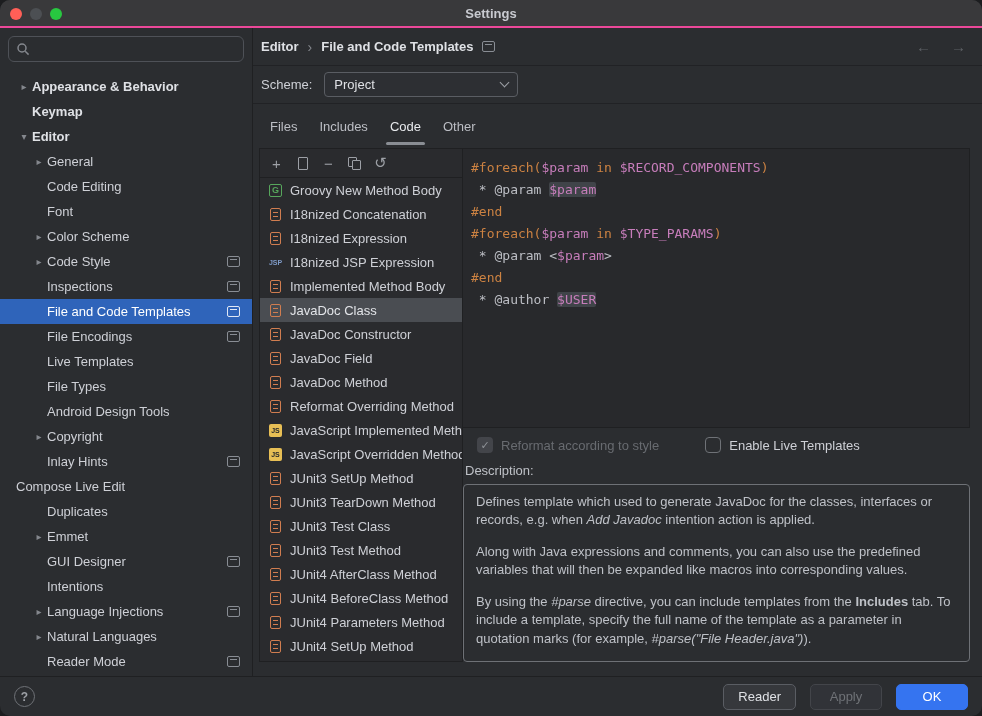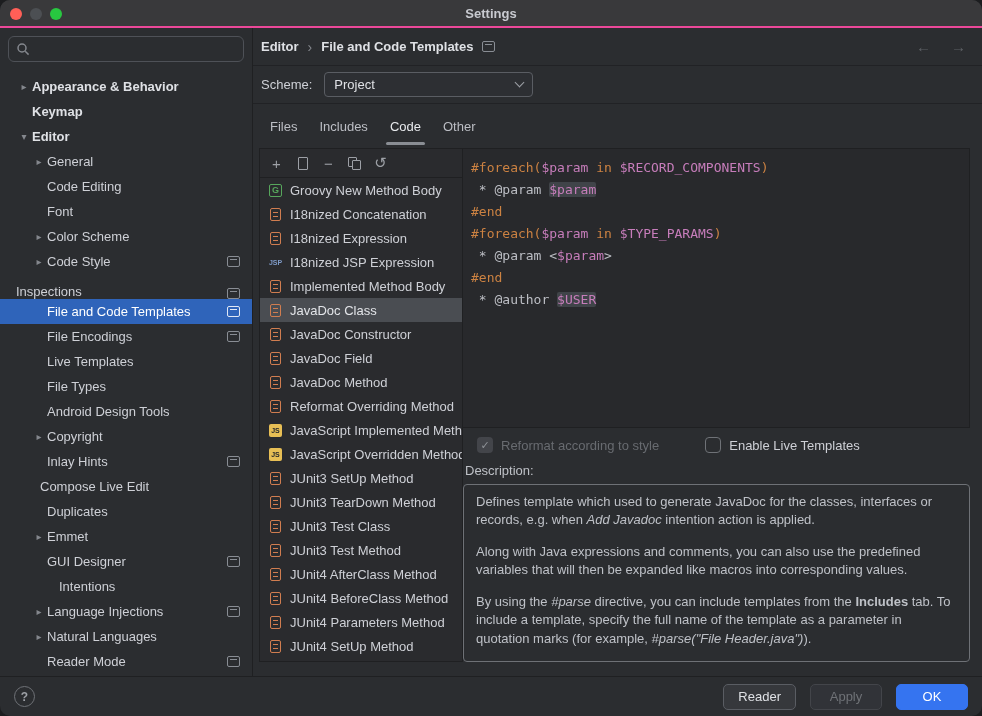--- a/index.html
+++ b/index.html
@@ -40,21 +40,21 @@
   .tree-row.selected .pp-icon { color:#dfe7f5; }
   
   .main { flex:1; display:flex; flex-direction:column; min-width:0; }
   .crumb-row { height:38px; flex:0 0 38px; display:flex; align-items:center;
                padding:0 16px 0 8px; border-bottom:1px solid #212225; }
   .crumbs { display:flex; align-items:center; gap:9px; font-weight:600; color:#dfe1e5; }
   .crumb-sep { color:#84878d; font-weight:400; font-size:14px; }
   .nav-arrows { margin-left:auto; display:flex; gap:20px; color:#5d6065; font-size:15px; }
   .scheme-row { height:38px; flex:0 0 38px; display:flex; align-items:center; gap:12px;
                 padding:0 8px; border-bottom:1px solid #212225; color:#ced0d6;text-align:center; }
-  .select { width:209px; height:25px; border:1px solid #5a5d63; border-radius:4px; background:#2d2f33;
+  .select { width:194px; height:25px; border:1px solid #5a5d63; border-radius:4px; background:#2d2f33;
             display:flex; align-items:center; padding:0 9px; color:#dfe1e5; cursor:default; }
   .caret { width:7px; height:7px; border-right:1.5px solid #9da0a6; border-bottom:1.5px solid #9da0a6;
            transform:rotate(45deg); margin-left:auto; margin-top:-4px; }
   .tabs-row { height:44px; flex:0 0 44px; display:flex; align-items:stretch; padding-left:6px; }
   .tab { padding:0 11px; display:flex; align-items:center; color:#bcbec4; position:relative; cursor:default;text-align:center; }
   .tab.active { color:#e8eaed; font-weight:500; }
   .tab.active::after { content:''; position:absolute; left:7px; right:7px; bottom:3px; height:3px;
                        background:#8a8e94; border-radius:2px; }
   
   .content { flex:1; display:flex; margin:0 12px 14px 6px; min-height:0; }
@@ -175,21 +175,21 @@
           </div>
           <div class="tree-row" style="padding-left: 31px;">
             <span class="chev">▸</span>
             <span class="tree-label">Color Scheme</span>
           </div>
           <div class="tree-row" style="padding-left: 31px;">
             <span class="chev">▸</span>
             <span class="tree-label">Code Style</span>
             <span class="pp-icon"></span>
           </div>
-          <div class="tree-row" style=" align-items: flex-end;">
+          <div class="tree-row" style="padding-left: 31px;">
             <span class="chev"></span>
             <span class="tree-label">Inspections</span>
             <span class="pp-icon"></span>
           </div>
           <div class="tree-row selected" style="padding-left: 31px;">
             <span class="chev"></span>
             <span class="tree-label">File and Code Templates</span>
             <span class="pp-icon"></span>
           </div>
           <div class="tree-row" style="padding-left: 31px;">
@@ -211,38 +211,38 @@
           </div>
           <div class="tree-row" style="padding-left: 31px;">
             <span class="chev">▸</span>
             <span class="tree-label">Copyright</span>
           </div>
           <div class="tree-row" style="padding-left: 31px;">
             <span class="chev"></span>
             <span class="tree-label">Inlay Hints</span>
             <span class="pp-icon"></span>
           </div>
-          <div class="tree-row" style=" margin-left: 24px;">
+          <div class="tree-row" style="">
             <span class="chev"></span>
             <span class="tree-label">Compose Live Edit</span>
           </div>
           <div class="tree-row" style="padding-left: 31px;">
             <span class="chev"></span>
             <span class="tree-label">Duplicates</span>
           </div>
           <div class="tree-row" style="padding-left: 31px;">
             <span class="chev">▸</span>
             <span class="tree-label">Emmet</span>
           </div>
           <div class="tree-row" style="padding-left: 31px;">
             <span class="chev"></span>
             <span class="tree-label">GUI Designer</span>
             <span class="pp-icon"></span>
           </div>
-          <div class="tree-row" style="padding-left: 43px;">
+          <div class="tree-row" style="padding-left: 31px;">
             <span class="chev"></span>
             <span class="tree-label">Intentions</span>
           </div>
           <div class="tree-row" style="padding-left: 31px;">
             <span class="chev">▸</span>
             <span class="tree-label">Language Injections</span>
             <span class="pp-icon"></span>
           </div>
           <div class="tree-row" style="padding-left: 31px;">
             <span class="chev">▸</span>

